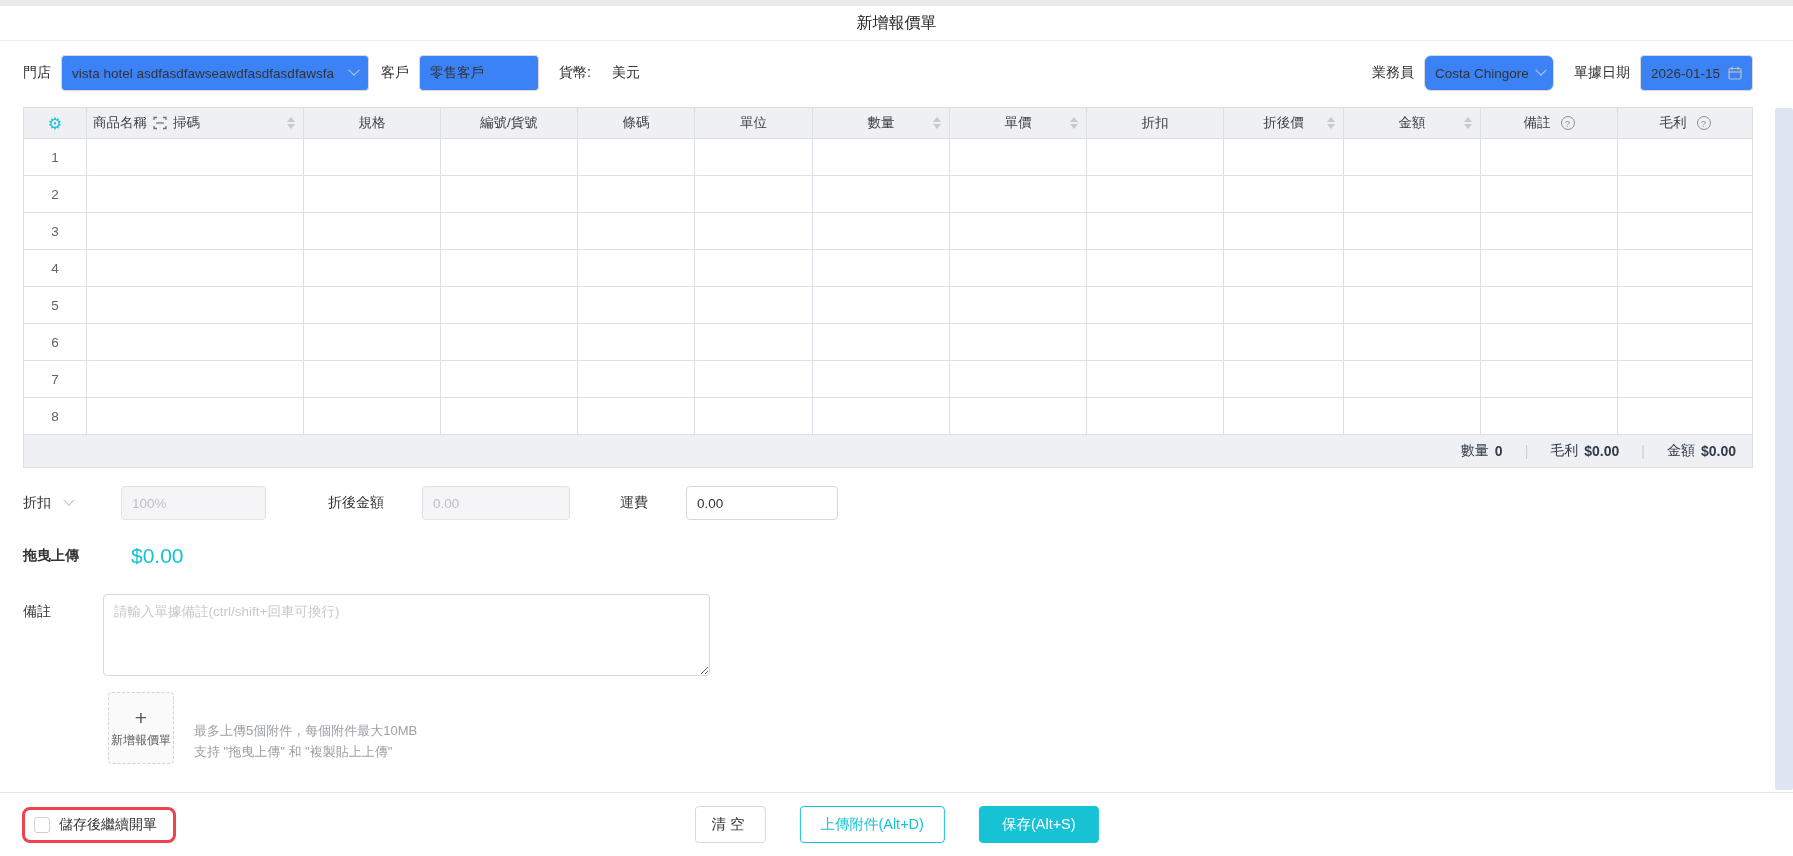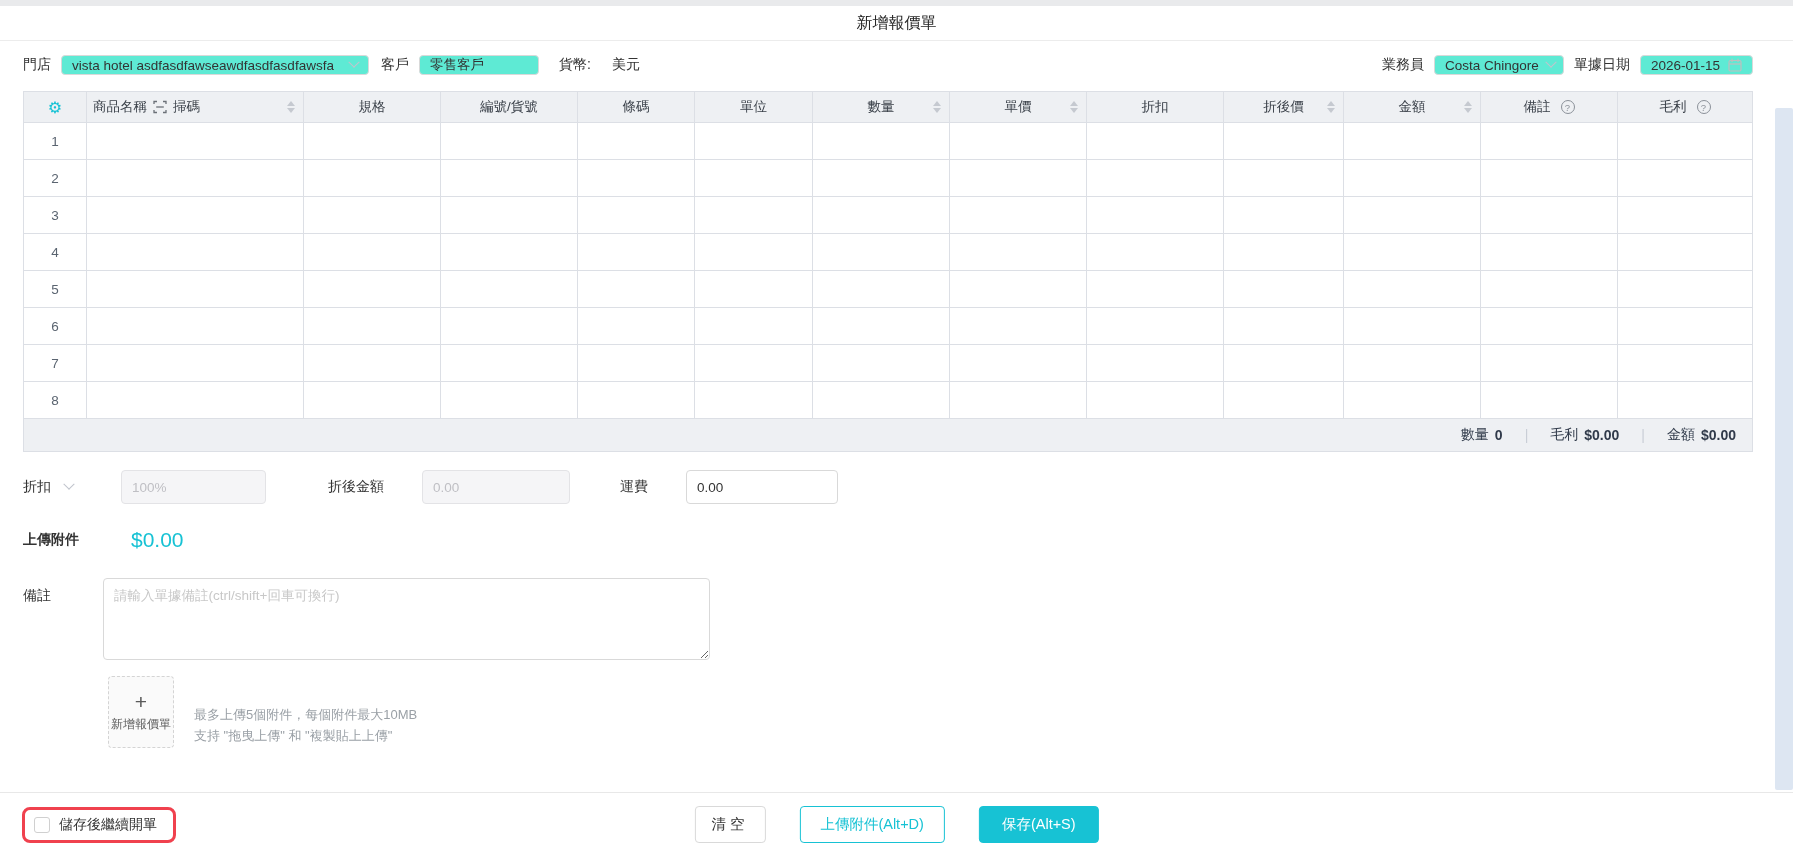--- a/index.html
+++ b/index.html
@@ -24,37 +24,37 @@
 
   
   .form-row {
     display: flex; align-items: center;
     padding: 14px 40px 14px 23px;
     gap: 12px;
   }
   .field { display: flex; align-items: center; gap: 10px; white-space: nowrap; }
   .lbl { color: #333; font-size: 14px; }
   .select-box, .text-input, .date-box {
-    height: 20px; border: 1px solid #d9d9d9; border-radius: 4px;
-    background: #5eead4; display: flex; align-items: center;
+    height: 36px; border: 1px solid #d9d9d9; border-radius: 4px;
+    background: #3b82f6; display: flex; align-items: center;
     padding: 0 10px; font-size: 13.5px; color: #333;
   }
   .select-box { justify-content: space-between; }
   .store-select { width: 308px; overflow: hidden; }
   .store-select .val { overflow: hidden; text-overflow: ellipsis; white-space: nowrap; }
   .customer-input { width: 120px; }
-  .salesperson-select { width: 130px; }
+  .salesperson-select { width: 130px; border-radius: 7px; }
   .date-box { width: 113px; justify-content: space-between; }
   .chev {
     width: 8px; height: 8px; flex: 0 0 auto;
     border-right: 1.5px solid #c0c4cc; border-bottom: 1.5px solid #c0c4cc;
     transform: rotate(45deg) translate(-2px,-2px); margin-left: 8px;
   }
   .currency-field { margin-left: 8px; gap: 21px; }
-  .right-group { margin-left: auto; display: flex; align-items: center; gap: 10px; text-align: center; }
+  .right-group { margin-left: auto; display: flex; align-items: center; gap: 20px; text-align: center; }
 
   
   .table-wrap { margin: 2px 40px 0 23px; }
   table { width: 100%; border-collapse: collapse; table-layout: fixed; }
   th, td { border: 1px solid #dcdfe5; }
   thead th {
     background: #eef0f3; height: 31px; font-weight: normal;
     font-size: 13.5px; color: #3a4049; text-align: center; padding: 0 6px;
     position: relative;
   }
@@ -457,21 +457,21 @@
     <span class="chev"></span>
   </div>
   <input class="dis-input w145" disabled="" placeholder="100%" style="">
   <span class="lbl lbl-gap">折後金額</span>
   <input class="dis-input w148" disabled="" placeholder="0.00" style="">
   <span class="lbl" style="margin-right:28px">運費</span>
   <input class="ship-input" value="0.00" style="">
 </div>
 
 <div class="grand-total">
-  <span class="lbl">上傳附件</span>
+  <span class="lbl">拖曳上傳</span>
   <span class="amount">$0.00</span>
 </div>
 
 <div class="remarks">
   <span class="lbl" style="margin-top:9px">備註</span>
   <textarea placeholder="請輸入單據備註(ctrl/shift+回車可換行)" style=""></textarea>
 </div>
 
 <div class="upload">
   <div class="upload-box">

